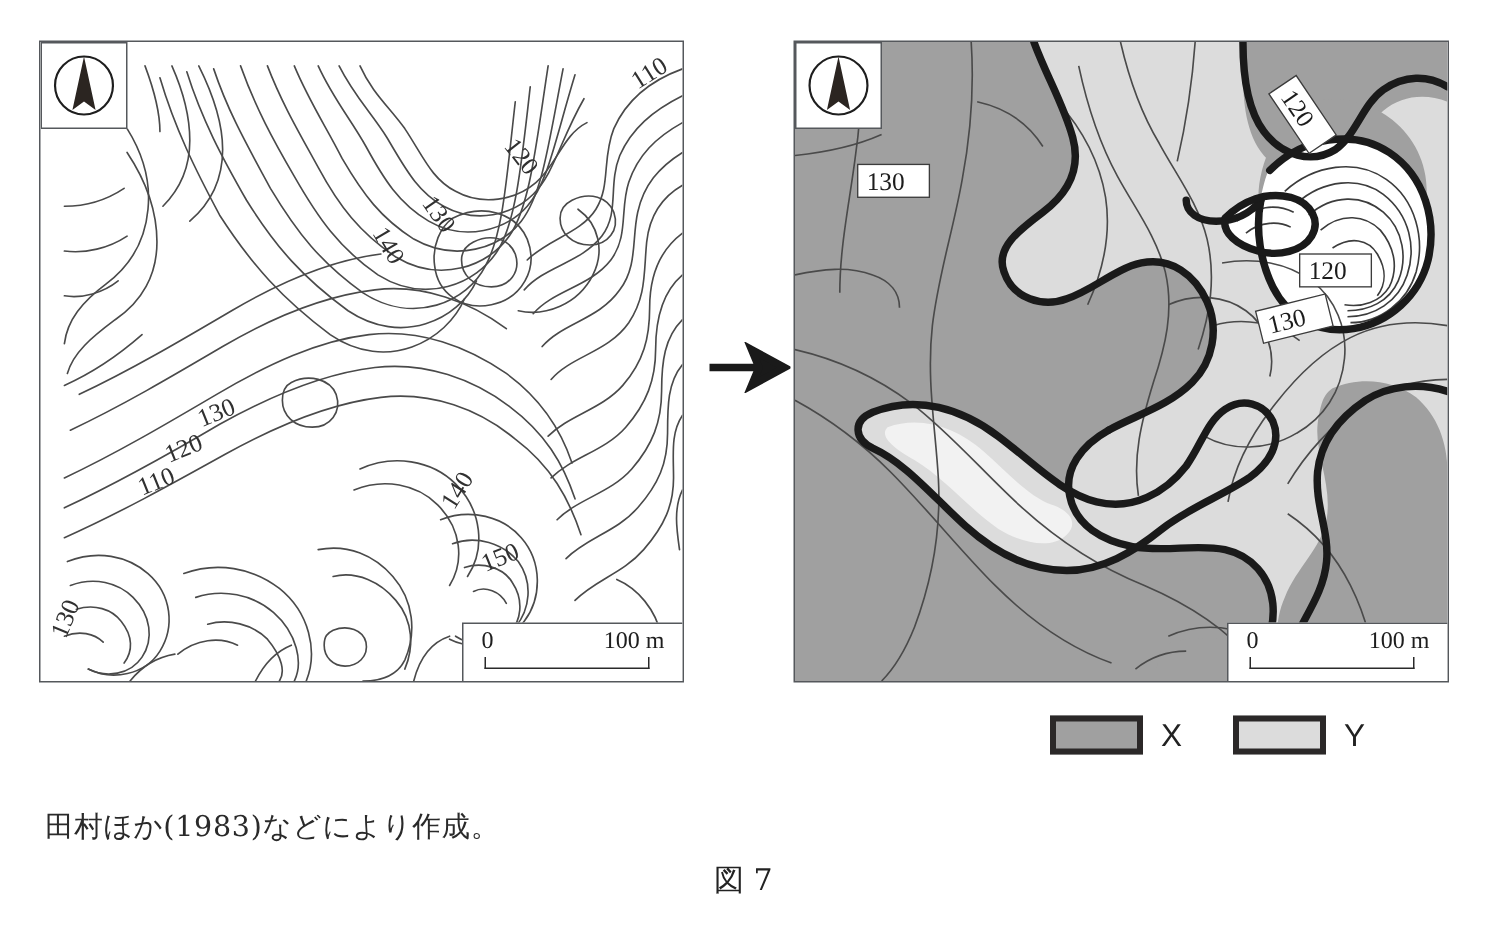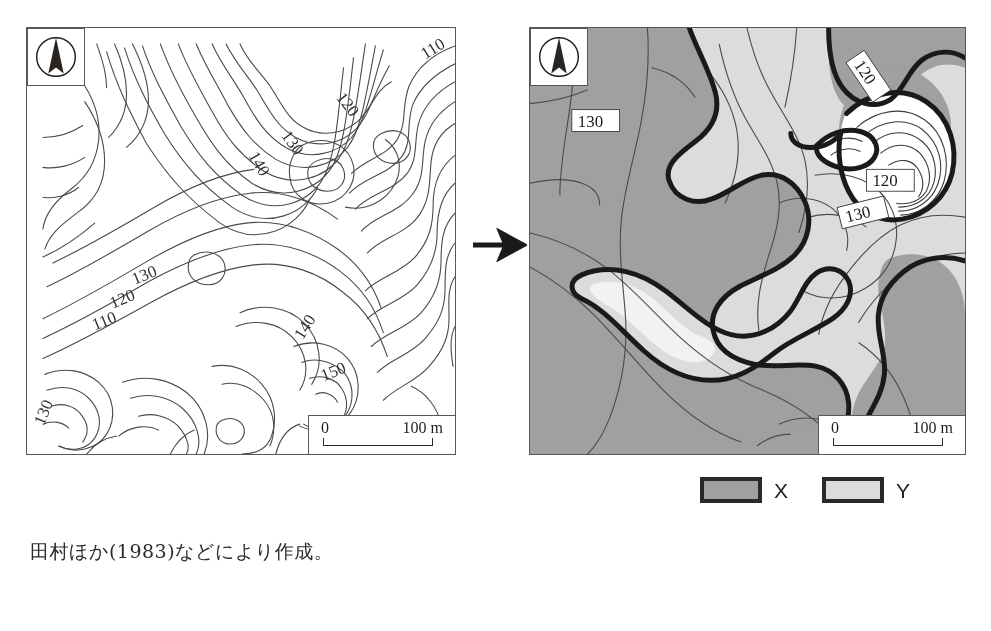--- a/index.html
+++ b/index.html
@@ -415,14 +415,15 @@
       <div class="legend-swatch" style="background:#a0a0a0"></div>
       <span class="legend-label">X</span>
     </div>
     <div class="legend-item">
       <div class="legend-swatch" style="background:#dcdcdc"></div>
       <span class="legend-label">Y</span>
     </div>
   </div>
 
   <div id="source-caption">田村ほか(1983)などにより作成。</div>
+  <div id="figure-number">図 7</div>
 
 </div>
 
 </body></html>

